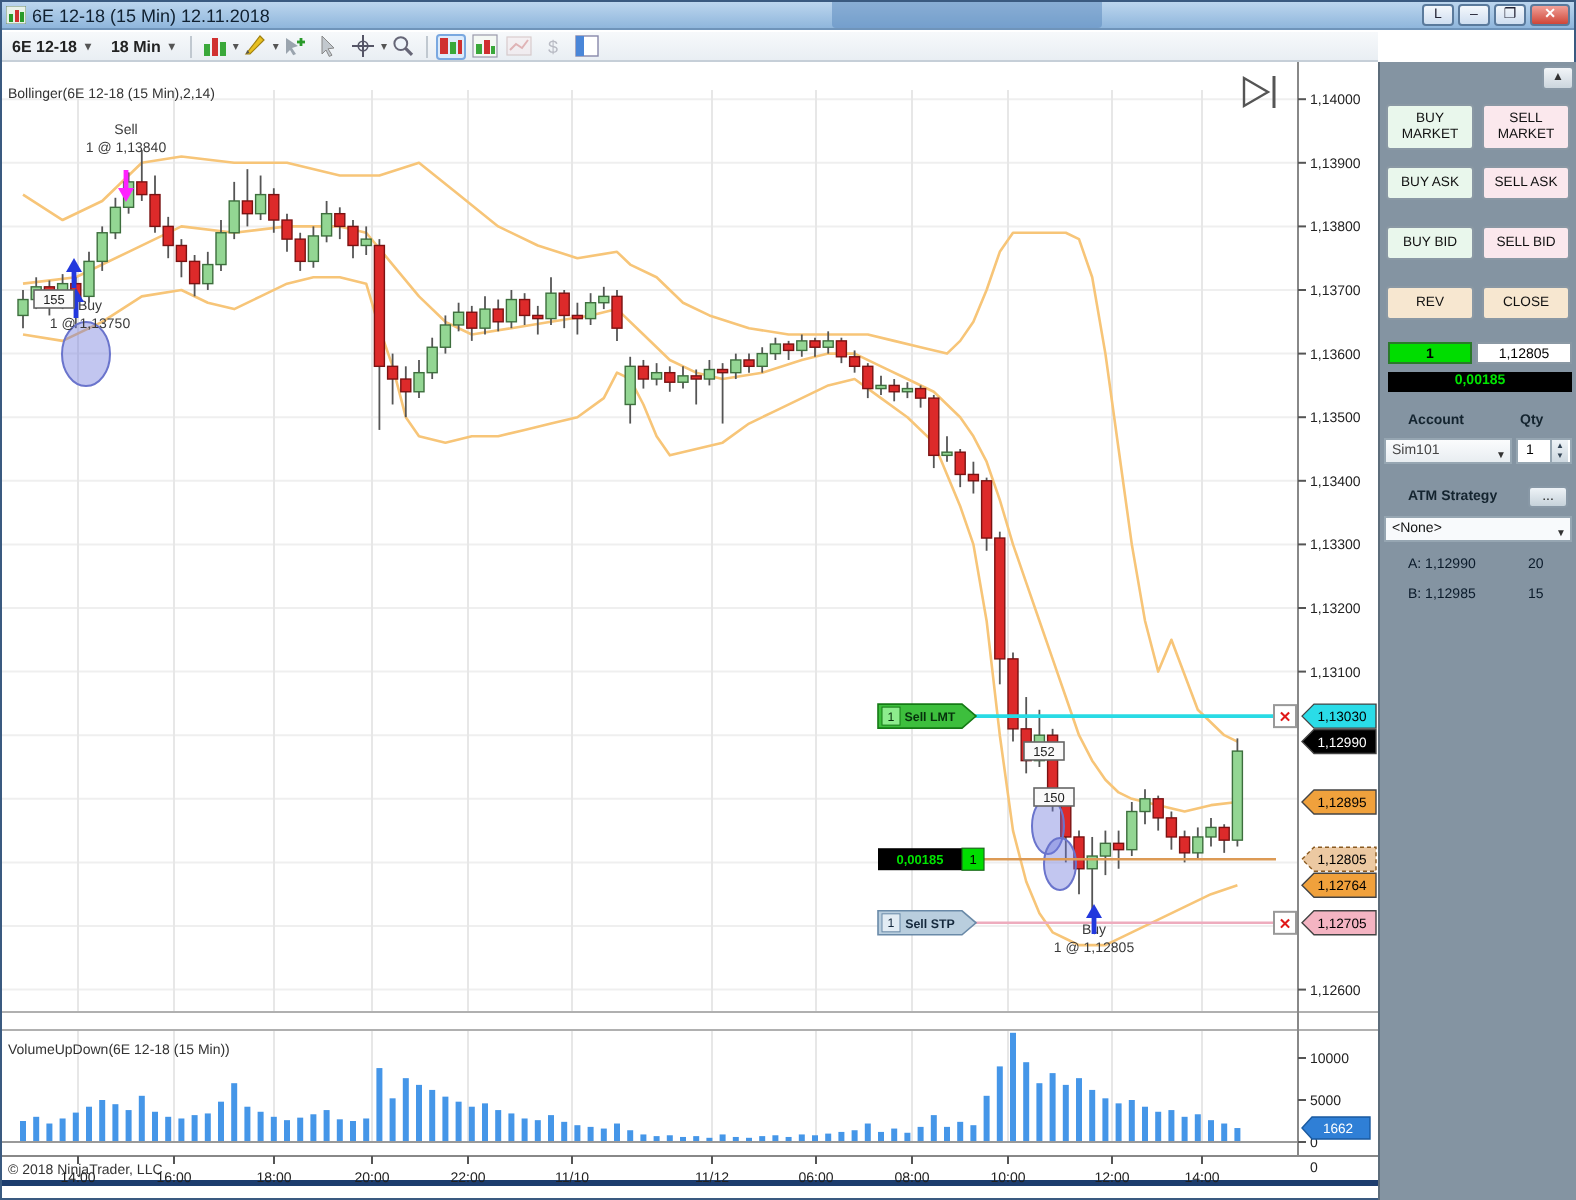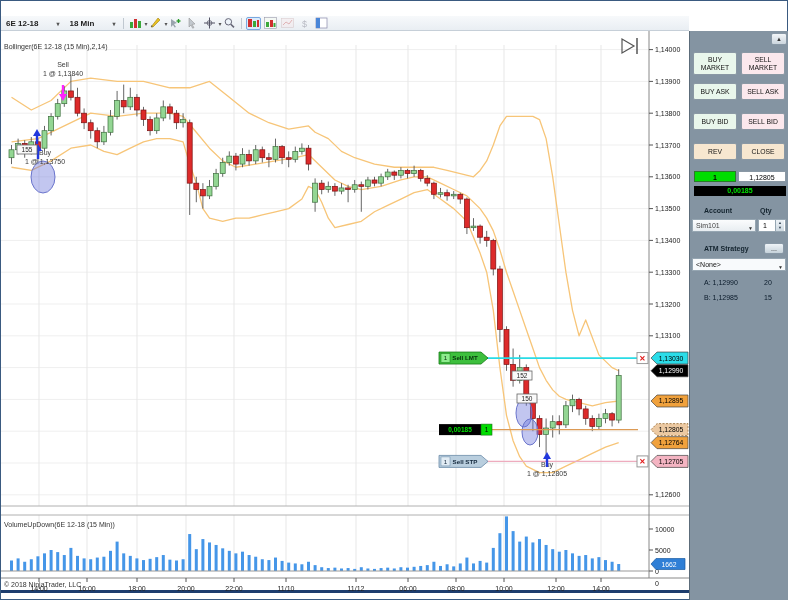--- a/index.html
+++ b/index.html
@@ -14,21 +14,21 @@
   #title-text { font-size:9px; color:#102030; white-space:nowrap; }
   #ghost-window { position:absolute; left:415px; top:0; width:135px; height:13px; background:#5f8cc0; opacity:.55; border-radius:0 0 2px 2px; }
   #caption-buttons { position:absolute; right:2px; top:1px; display:flex; gap:2px; }
   .cap-btn { width:16px; height:11px; border:1px solid #5a7a9c; border-radius:2px;
     background:linear-gradient(#f4f8fc,#cfdef0); font-size:7px; line-height:9px; text-align:center; color:#223; }
   .cap-btn.close { width:20px; background:linear-gradient(#f0a098,#cf4638); color:#fff; font-weight:bold; }
 
   
   #toolbar { position:absolute; left:0; top:15px; width:688px; height:15px; background:linear-gradient(#f7f9fb,#e9eef3);
     border-bottom:1px solid #c6cfd8; display:flex; align-items:center; font-size:8px; color:#222; }
-  .tb-drop { display:flex; align-items:center; gap:18px; padding:0 5px; height:13px; font-weight:bold; }
+  .tb-drop { display:flex; align-items:center; gap:4px; padding:0 5px; height:13px; font-weight:bold; }
   .tb-caret { font-size:6px; color:#555; }
   .tb-sep { width:1px; height:11px; background:#c0c8d0; margin:0 3px; }
   .tb-icon { width:15px; height:13px; margin:0 1px; display:flex; align-items:center; justify-content:center; border:1px solid transparent; }
   .tb-icon.active { border:1px solid #7aa8e0; background:#dcebfb; border-radius:2px; }
   .tb-icon svg { display:block; }
 
   
   #chart-wrap { position:absolute; left:0; top:30px; width:688px; height:562px; background:#fff; }
   #plot-svg { position:absolute; left:0; top:0; }
 
@@ -54,20 +54,38 @@
   #atm-more { position:absolute; left:74px; top:212px; width:20px; height:11px; background:linear-gradient(#eef3f7,#c6d2da);
     border:1px solid #8898a6; border-radius:2px; text-align:center; line-height:9px; color:#222; }
   .quote-row { position:absolute; left:14px; width:80px; color:#0a1a2a; }
   .quote-size { position:absolute; left:60px; }
 </style>
 </head>
 <body>
 
 <div id="win">
 
+  <div id="titlebar">
+    <span id="title-icon">
+      <svg width="10" height="9">
+          <rect x="0" y="0" width="10" height="9" fill="#e8f2e8" stroke="#6a8a6a" stroke-width="0.5"></rect>
+          <rect x="1.5" y="4" width="2" height="4" fill="#2a9a2a"></rect>
+          <rect x="4.5" y="2" width="2" height="6" fill="#d03030"></rect>
+          <rect x="7" y="3" width="2" height="5" fill="#2a9a2a"></rect>
+        </svg>
+    </span>
+    <span id="title-text">6E 12-18 (15 Min)  12.11.2018</span>
+    <span id="ghost-window"></span>
+    <div id="caption-buttons">
+      <span class="cap-btn">L</span>
+      <span class="cap-btn">–</span>
+      <span class="cap-btn">❐</span>
+      <span class="cap-btn close">✕</span>
+    </div>
+  </div>
 
   <div id="toolbar">
     <div class="tb-drop">
       <span>6E 12-18</span>
       <span class="tb-caret">▾</span>
     </div>
     <div class="tb-drop">
       <span>18 Min</span>
       <span class="tb-caret">▾</span>
     </div>

